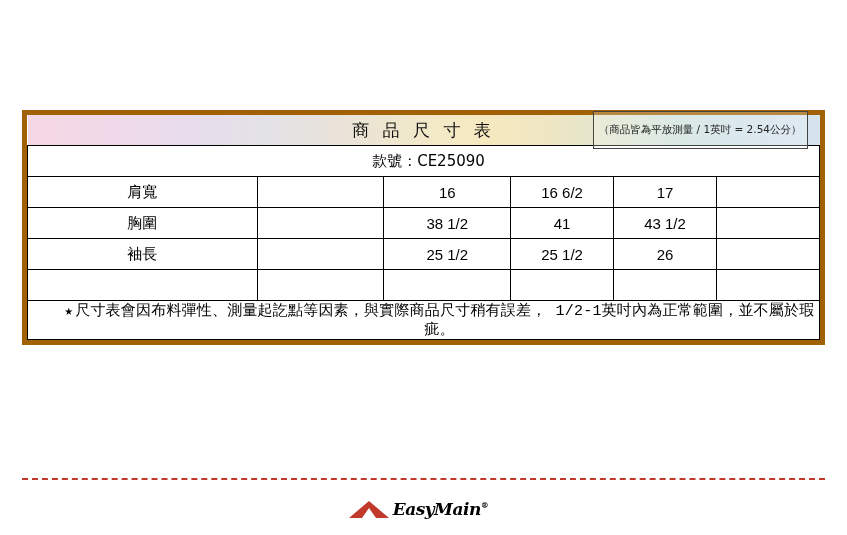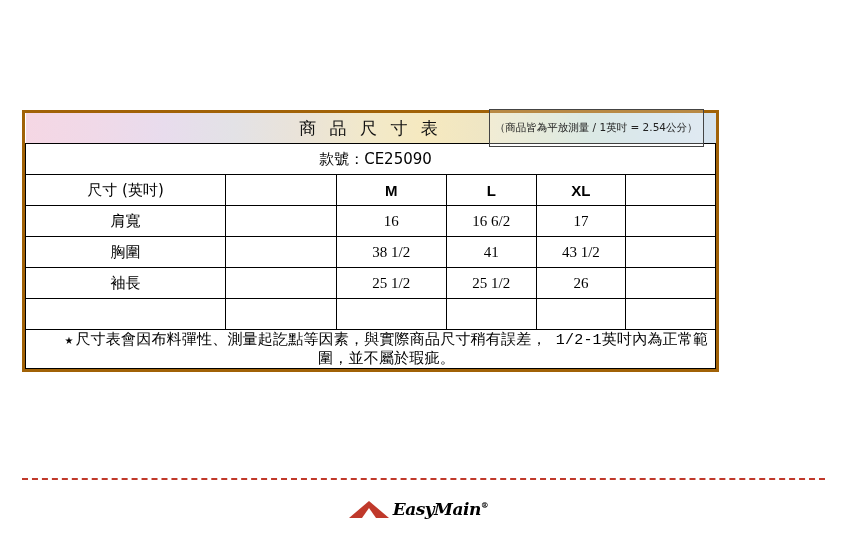--- a/index.html
+++ b/index.html
@@ -20,22 +20,22 @@
     left: 0; top: 0;
     width: 847px;
     height: 535px;
   }
 
   
   .table-wrap {
     position: absolute;
     left: 22px;
     top: 110px;
-    width: 697px;
-    border: 3px solid #a16207;
+    width: 803px;
+    border: 5px solid #a16207;
     box-sizing: border-box;
   }
   table.size-table {
     width: 100%;
     border-collapse: collapse;
     table-layout: fixed;
   }
   table.size-table td {
     border: 1px solid #000;
     padding: 0;
@@ -101,21 +101,21 @@
     font-size: 16px;
     font-family: "DejaVu Sans", "Liberation Sans", sans-serif;
   }
   .size-head {
     font-size: 19px;
     font-weight: bold;
     font-family: "Liberation Sans", sans-serif;
   }
   .val-cell {
     font-size: 15px;
-    font-family: Liberation Serif, serif;
+    font-family: Liberation Sans, sans-serif;
   }
   .blank-row td {
     height: 28px;
   }
 
   .note-row td {
     height: 44px;
     text-align: left;
     padding-left: 32px !important;
     font-size: 13.5px;
@@ -217,28 +217,20 @@
         <td colspan="6" class="header-band">
           <div class="header-title">商 品 尺 寸 表</div>
           <div class="header-note">（商品皆為平放測量 / 1英吋 = 2.54公分）</div>
         </td>
       </tr>
 
       <tr class="style-row">
         <td colspan="6" class="style-cell">款號：CE25090</td>
       </tr>
 
-      <tr>
-        <td class="label-cell">尺寸 (英吋)</td>
-        <td></td>
-        <td class="size-head">M</td>
-        <td class="size-head">L</td>
-        <td class="size-head">XL</td>
-        <td></td>
-      </tr>
 
       <tr>
         <td class="label-cell">肩寬</td>
         <td></td>
         <td class="val-cell">16</td>
         <td class="val-cell">16 6/2</td>
         <td class="val-cell">17</td>
         <td></td>
       </tr>
 

